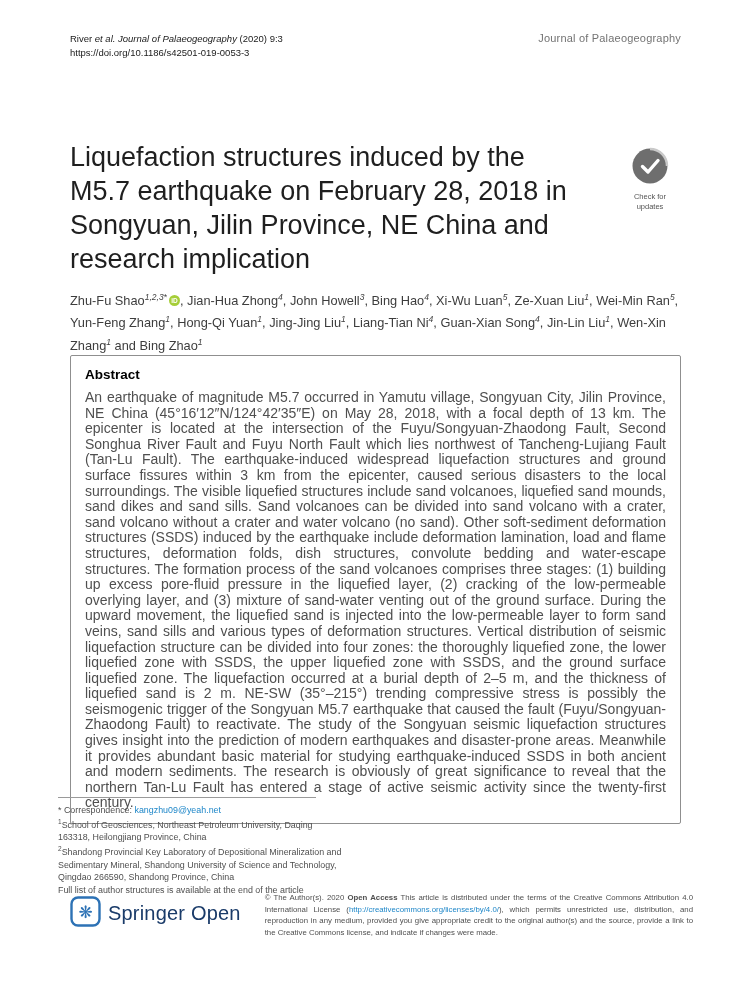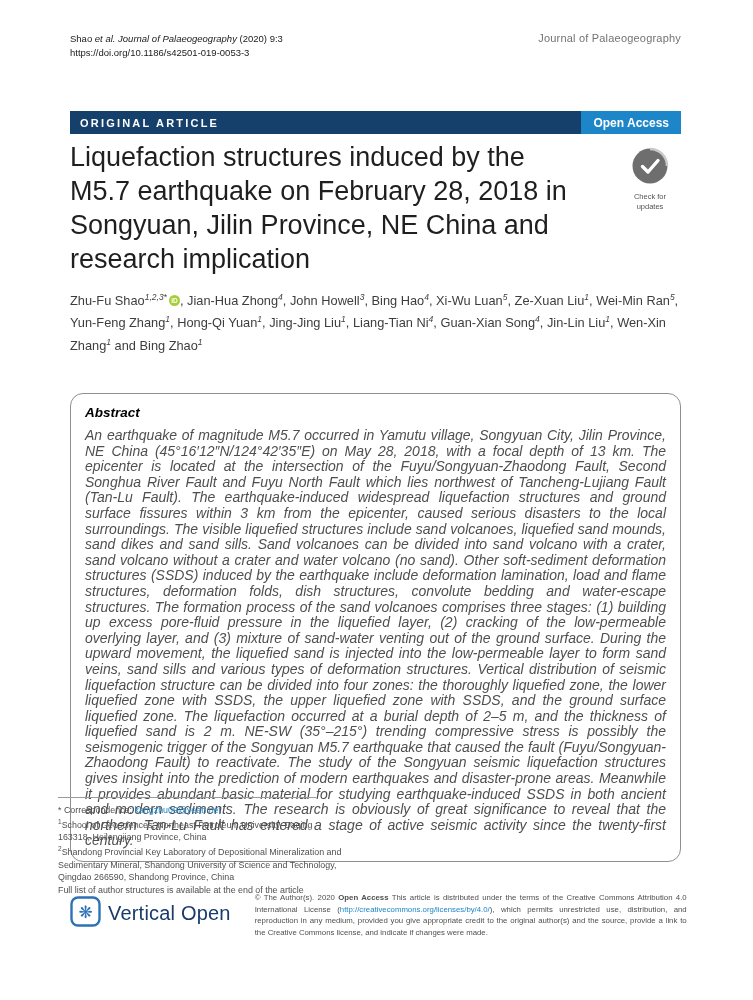--- a/index.html
+++ b/index.html
@@ -88,26 +88,25 @@
     font-weight: bold;
     line-height: 11px;
     text-align: center;
     vertical-align: 2px;
     margin-left: 2px;
   }
 
   
   .abstract-box {
     position: absolute;
-    top: 393px; left: 70px; right: 72px;
+    top: 355px; left: 70px; right: 72px;
     border: 1px solid #8f8f8f;
-    border-radius: 13px;
+    border-radius: 2px;
     padding: 11px 14px 12px 14px;
     background: #fff;
-    font-style: italic;
   }
   .abstract-heading { font-size: 13.5px; font-weight: bold; color: #000; margin-bottom: 8px; }
   .abstract-text {
     font-size: 14px;
     line-height: 15.6px;
     text-align: justify;
     color: #4f4f4f;
   }
   .keywords-line { margin-top: 11px; font-size: 11px; line-height: 15px; color: #4f4f4f; }
   .keywords-line .kw-label { font-weight: bold; color: #000; }
@@ -145,30 +144,26 @@
   }
   .copyright .cbold { font-weight: bold; }
 </style>
 </head>
 <body>
 
 <div class="page">
 
   <div class="top-header">
     <div class="cite-block">
-      <div><span>Shao </span><span class="ital">et al. Journal of Palaeogeography</span><span>  (2020) 9:3</span></div>
+      <div><span>River </span><span class="ital">et al. Journal of Palaeogeography</span><span>  (2020) 9:3</span></div>
       <div>https://doi.org/10.1186/s42501-019-0053-3</div>
     </div>
     <div class="journal-name">Journal of Palaeogeography</div>
   </div>
 
-  <div class="banner" style="background: rgb(21, 64, 107);">
-    <span class="type-label">ORIGINAL ARTICLE</span>
-    <span class="access-badge" style="background: rgb(29, 134, 200);">Open Access</span>
-  </div>
 
   <h1 class="article-title">Liquefaction structures induced by the
 M5.7 earthquake on February 28, 2018 in
 Songyuan, Jilin Province, NE China and
 research implication</h1>
 
   <div class="check-badge">
     <span>
       <svg width="38" height="38" viewBox="0 0 38 38">
         <circle cx="19" cy="19" r="17.5" fill="#6e6e6e"></circle>
@@ -198,18 +193,18 @@
   </div>
 
   <div class="footer">
     <div class="springer-logo">
       <span>
         <svg width="31" height="31" viewBox="0 0 31 31">
           <rect x="1.5" y="1.5" width="28" height="28" rx="6.5" fill="#ffffff" stroke="#2d72b5" stroke-width="2.4"></rect>
           <text x="15.5" y="22" text-anchor="middle" font-size="17" fill="#2d72b5">❋</text>
         </svg>
       </span>
-      <span class="logo-text"><span>Vertical</span> <span>Open</span></span>
+      <span class="logo-text"><span>Springer</span> <span>Open</span></span>
     </div>
     <p class="copyright"><span>© The Author(s). 2020 </span><span class="cbold">Open Access</span><span> This article is distributed under the terms of the Creative Commons Attribution 4.0 International License (</span><span class="link">http://creativecommons.org/licenses/by/4.0/</span><span>), which permits unrestricted use, distribution, and reproduction in any medium, provided you give appropriate credit to the original author(s) and the source, provide a link to the Creative Commons license, and indicate if changes were made.</span></p>
   </div>
 
 </div>
 
 </body></html>

